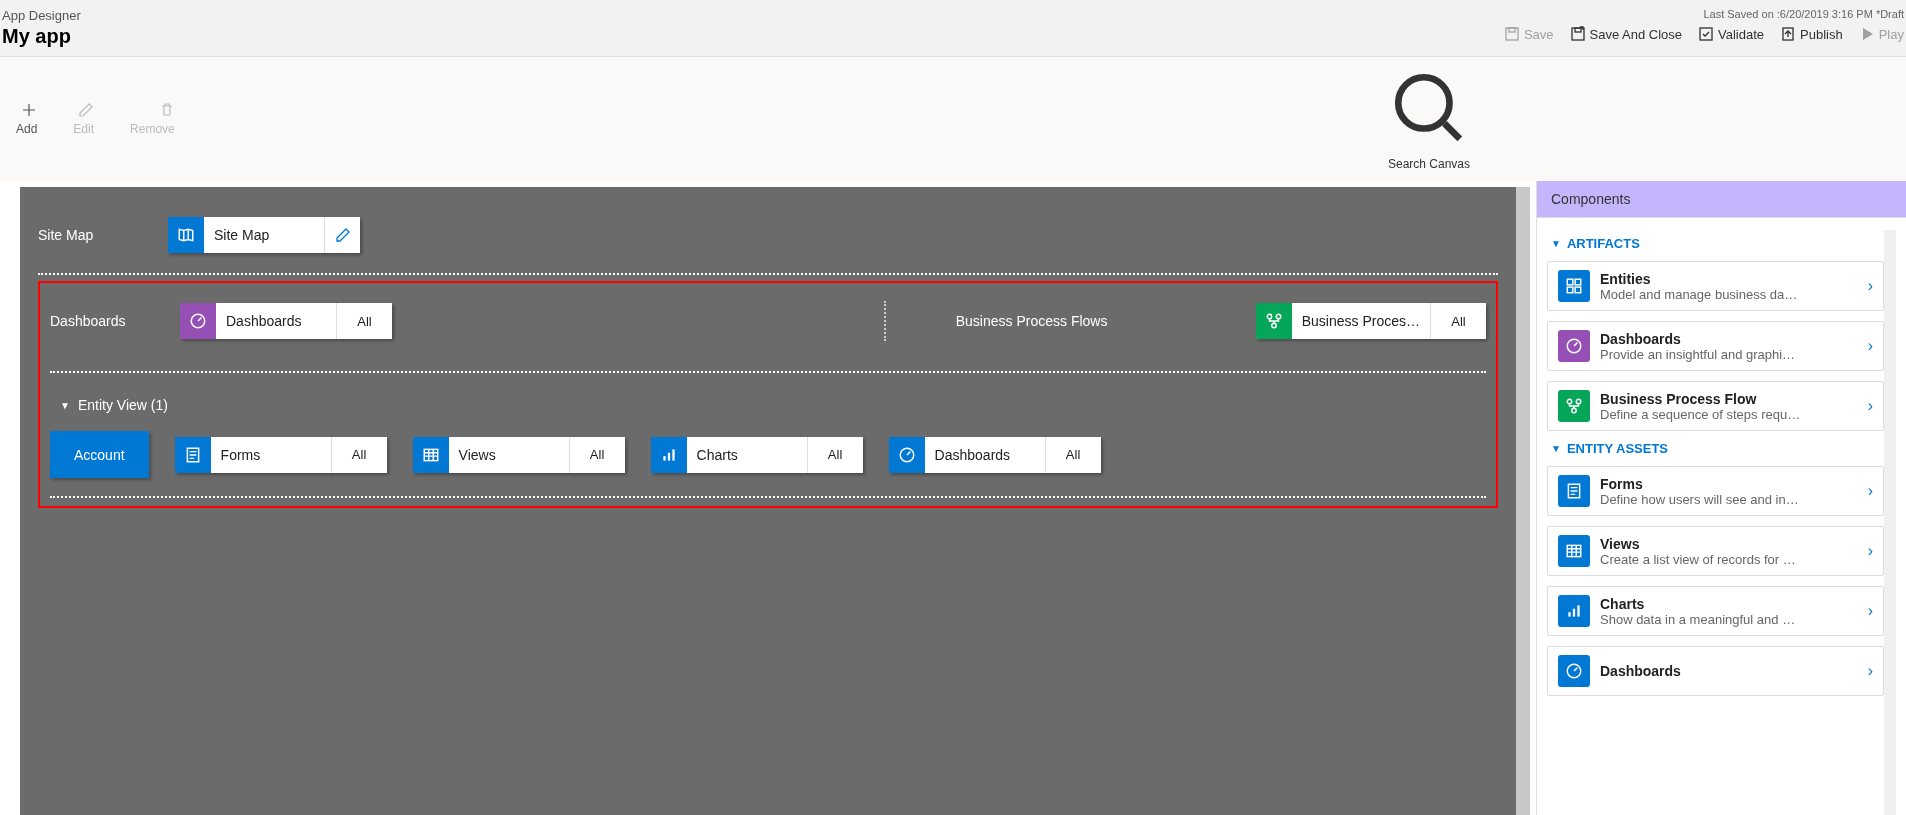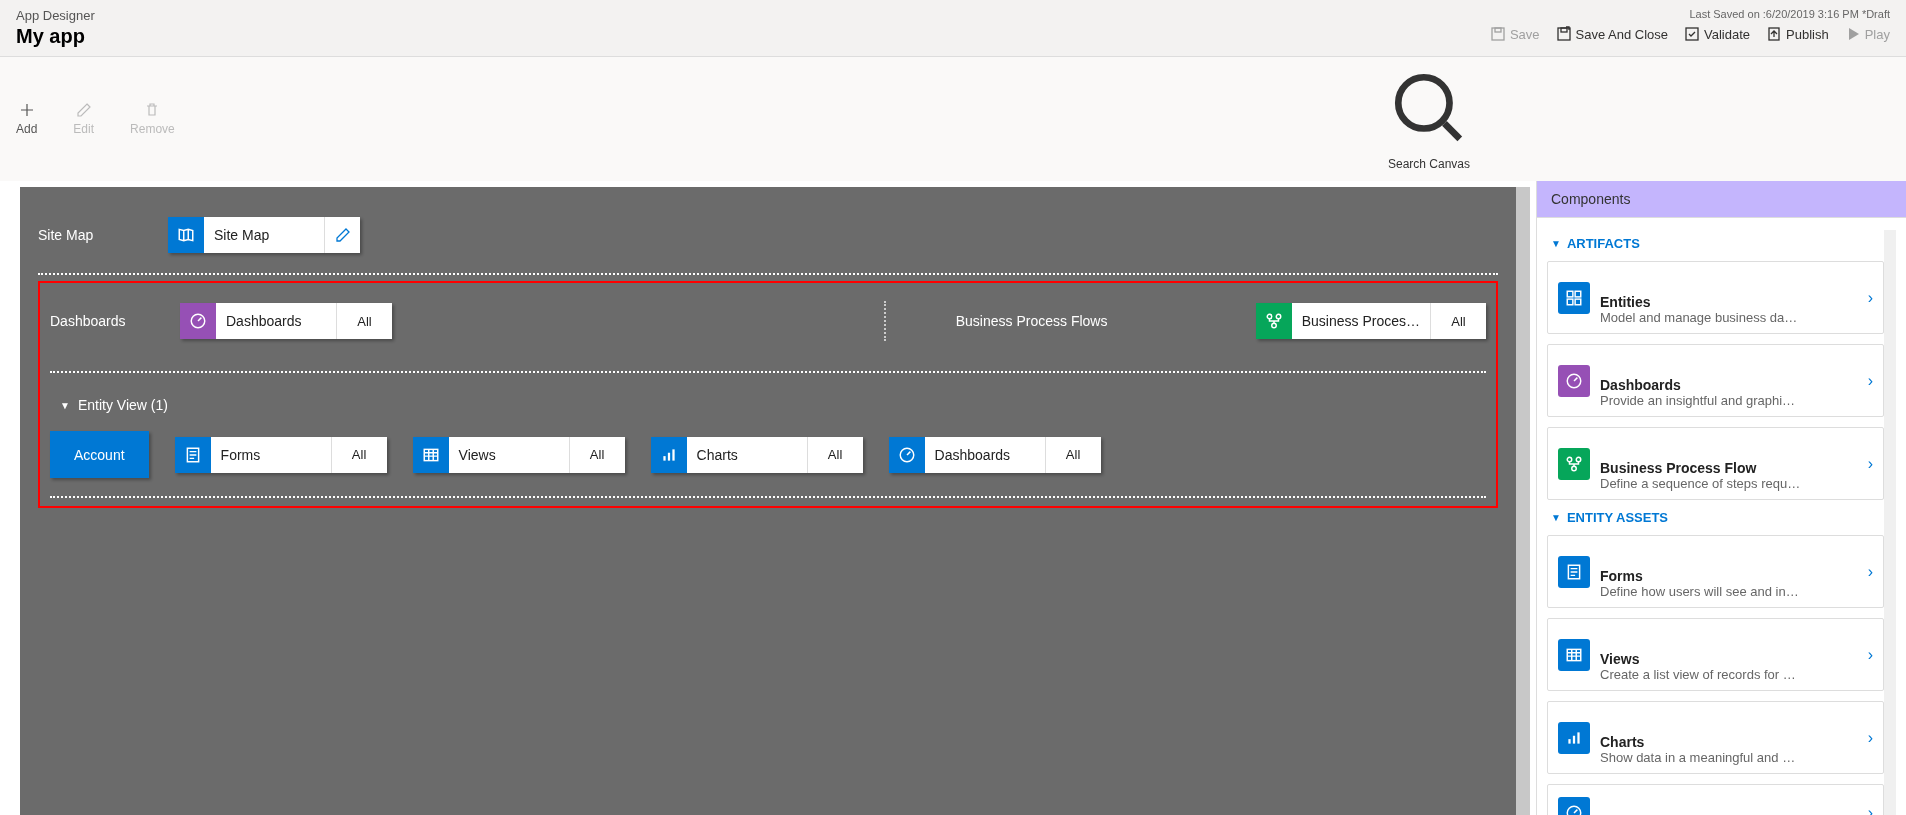--- a/index.html
+++ b/index.html
@@ -1,20 +1,20 @@
 <!DOCTYPE html>
 <html><head>
 <meta charset="utf-8">
 <style>
 * { box-sizing: border-box; margin: 0; padding: 0; font-family: 'Segoe UI', Tahoma, sans-serif; }
 body { background: #fff; color: #333; overflow: hidden; }
 
 .header {
   background: #f3f2f1;
-  padding: 8px 16px;
+  padding: 8px 2px;
   border-bottom: 1px solid #ddd;
   display: flex;
   justify-content: space-between;
   align-items: flex-start;
 }
 .header-left { display: flex; flex-direction: column; }
 .header-title { font-size: 13px; color: #555; margin-bottom: 2px; }
 .header-subtitle { font-size: 20px; font-weight: 600; color: #000; }
 .header-right { text-align: right; }
 .last-saved { font-size: 11px; color: #666; margin-bottom: 6px; }
@@ -23,21 +23,21 @@
 .header-action.disabled { color: #a0a0a0; cursor: default; }
 .header-action svg { width: 16px; height: 16px; }
 
 .toolbar {
   background: #faf9f8;
   display: flex;
   align-items: center;
   padding: 10px 16px;
   gap: 36px;
 }
-.toolbar-btn { display: flex; flex-direction: column; align-items: center; gap: 4px; font-size: 12px; cursor: pointer; color: #555; }
+.toolbar-btn { display: flex; flex-direction: column; align-items: flex-end; gap: 4px; font-size: 12px; cursor: pointer; color: #555; }
 .toolbar-btn.disabled { color: #bbb; cursor: default; }
 .toolbar-btn svg { width: 16px; height: 16px; }
 .toolbar-spacer { flex: 1; }
 .toolbar-search { display: flex; flex-direction: column; align-items: center; gap: 8px; font-size: 12px; cursor: pointer; margin-right: 420px; margin-left: 31px; }
 
 .main {
   display: flex;
   height: calc(100vh - 130px);
 }
 
@@ -172,21 +172,21 @@
   margin-bottom: 10px;
   cursor: pointer;
 }
 .artifact-icon {
   width: 32px; height: 32px;
   display: flex; align-items: center; justify-content: center;
   border-radius: 3px;
   color: #fff;
   flex-shrink: 0;
 }
-.artifact-texts { flex: 1; overflow: hidden; margin-top: 24px; }
+.artifact-texts { flex: 1; overflow: hidden; }
 .artifact-title { font-size: 14px; font-weight: 600; color: #222; }
 .artifact-desc { font-size: 13px; color: #666; white-space: nowrap; overflow: hidden; text-overflow: ellipsis; }
 .artifact-chevron { color: #0078d4; font-size: 16px; }
 
 .c-blue { background: #0078d4; }
 .c-green { background: #06a65a; }
 .c-purple { background: #9650b5; }
 
 </style>
 </head>

